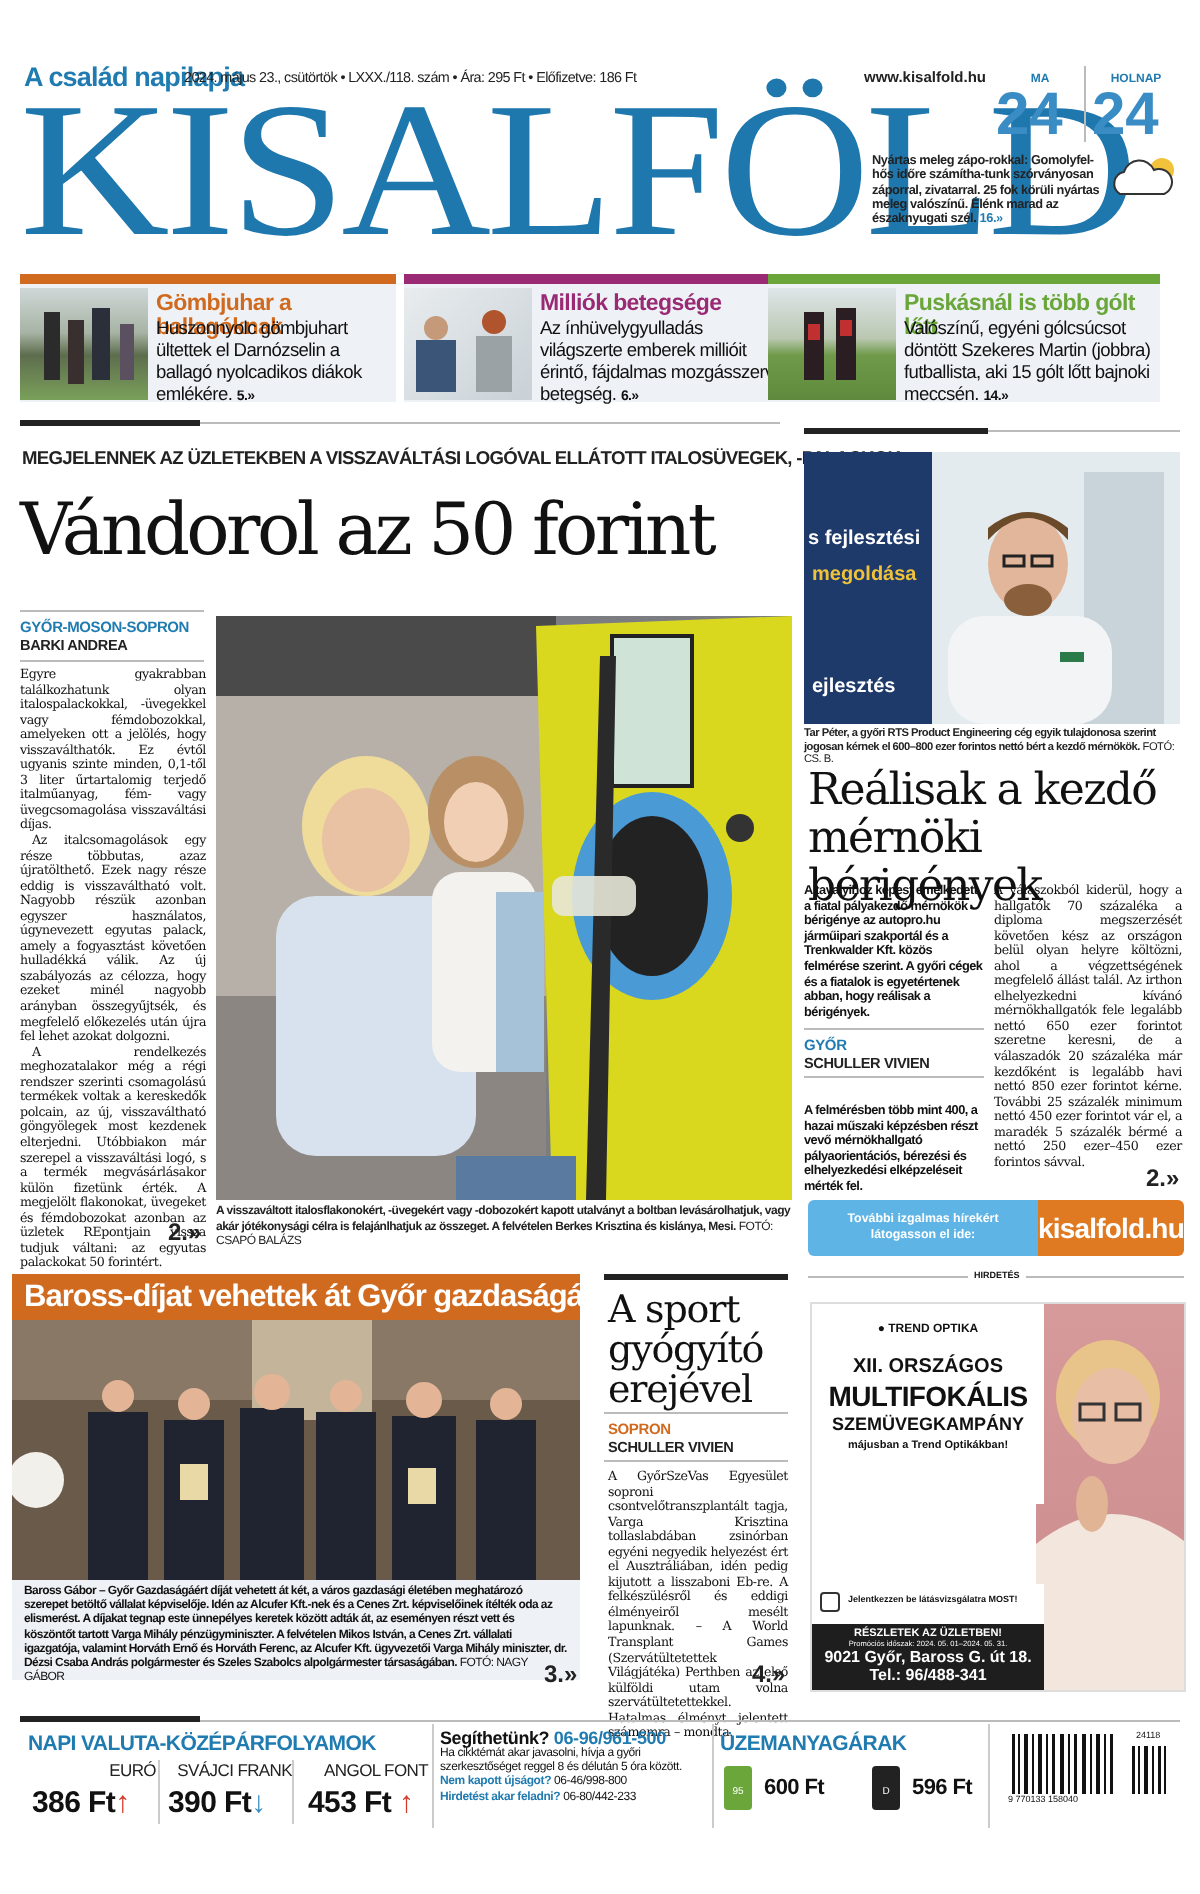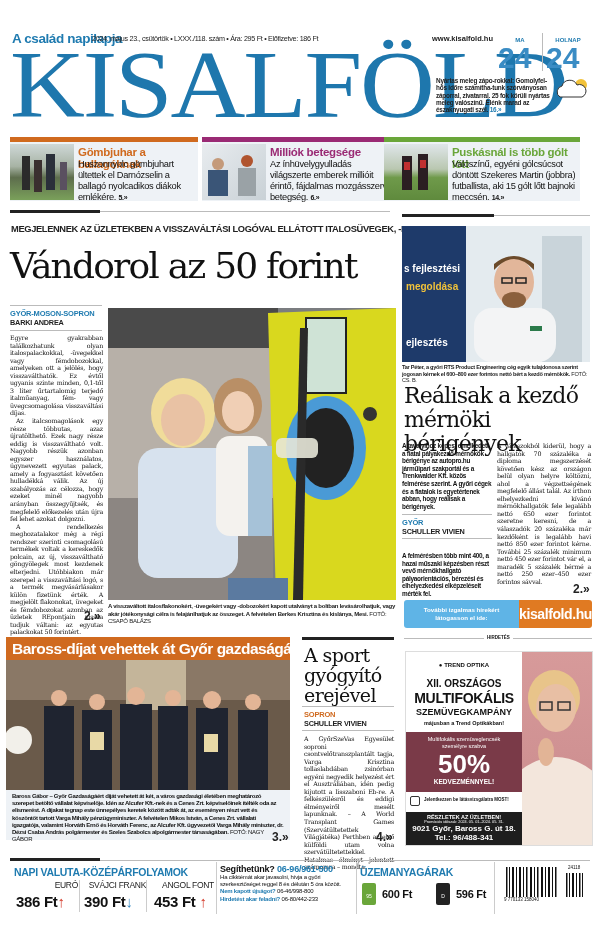--- a/index.html
+++ b/index.html
@@ -246,25 +246,20 @@
       <path d="M0 120 q38 -30 76 0 l0 75 l-76 0z" fill="#f3e6dc"></path>
       <ellipse cx="28" cy="100" rx="8" ry="14" fill="#e2b496"></ellipse>
     </svg>
   </div>
   <div style="position:absolute;left:0;top:0;width:116px;height:100px;background:#fff"></div>
   <div style="position:absolute;left:0;top:10px;width:116px;text-align:center;font-size:6px;font-weight:bold">● <span>TREND OPTIKA</span></div>
   <div style="position:absolute;left:0;top:26px;width:116px;text-align:center;font-size:10px;font-weight:bold">XII. ORSZÁGOS</div>
   <div style="position:absolute;left:0;top:38px;width:116px;text-align:center;font-size:14px;font-weight:bold;letter-spacing:-0.3px">MULTIFOKÁLIS</div>
   <div style="position:absolute;left:0;top:55px;width:116px;text-align:center;font-size:9px;font-weight:bold">SZEMÜVEGKAMPÁNY</div>
   <div style="position:absolute;left:0;top:68px;width:116px;text-align:center;font-size:5.5px;font-weight:bold">májusban a Trend Optikákban!</div>
-  <div style="position:absolute;left:0;top:80px;width:116px;height:60px;background:#7a3a48;color:#fff;text-align:center">
-    <div style="font-size:5.5px;padding:4px 10px 0;line-height:7px">Multifokális szemüveglencsék személyre szabva</div>
-    <div style="font-size:26px;font-weight:bold;line-height:28px">50%</div>
-    <div style="font-size:6.5px;font-weight:bold">KEDVEZMÉNNYEL!</div>
-  </div>
   <div style="position:absolute;left:0;top:140px;width:116px;height:20px;background:#fff;font-size:4.5px;font-weight:bold;padding:5px 4px 0 18px">Jelentkezzen be látásvizsgálatra MOST!</div>
   <div style="position:absolute;left:4px;top:144px;width:10px;height:10px;border:1px solid #333;border-radius:2px"></div>
   <div style="position:absolute;left:0;top:160px;width:116px;height:35px;background:#1e1e1e;color:#fff;text-align:center">
     <div style="font-size:5.5px;font-weight:bold;padding-top:2px">RÉSZLETEK AZ ÜZLETBEN!</div>
     <div style="font-size:3.8px">Promóciós időszak: 2024. 05. 01–2024. 05. 31.</div>
     <div style="font-size:8px;font-weight:bold">9021 Győr, Baross G. út 18.</div>
     <div style="font-size:8px;font-weight:bold">Tel.: 96/488-341</div>
   </div>
 </div>
 

